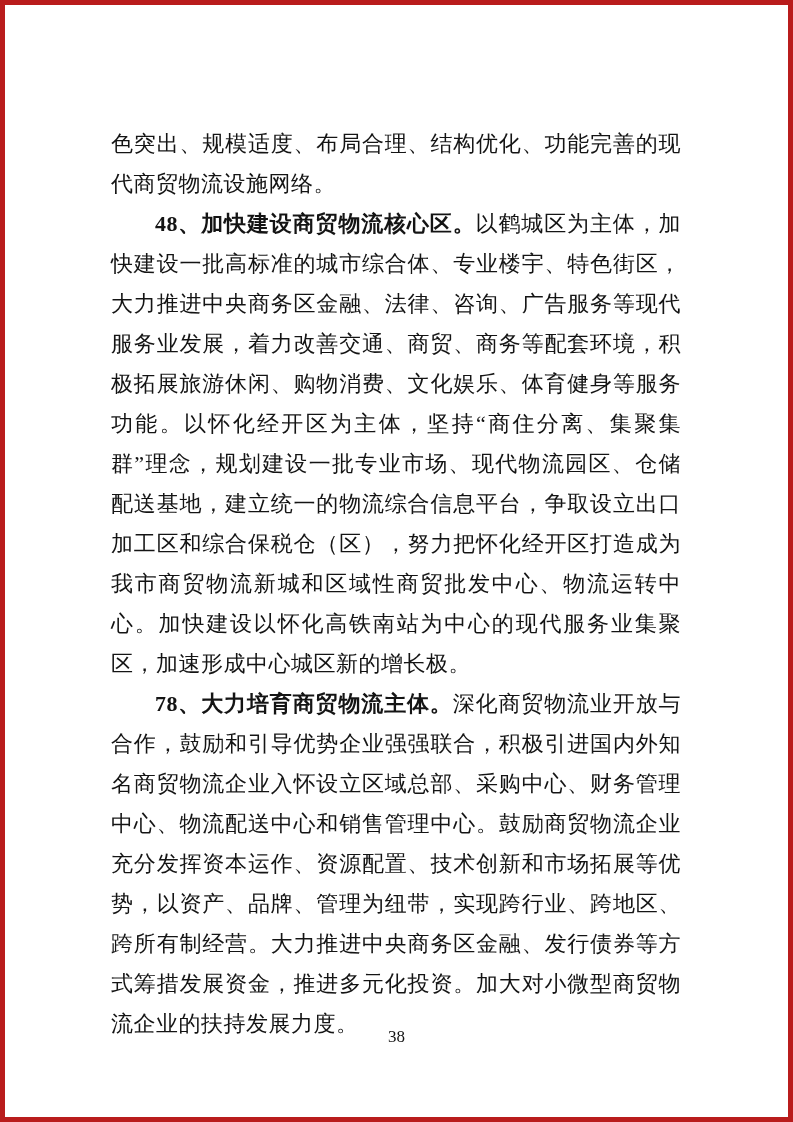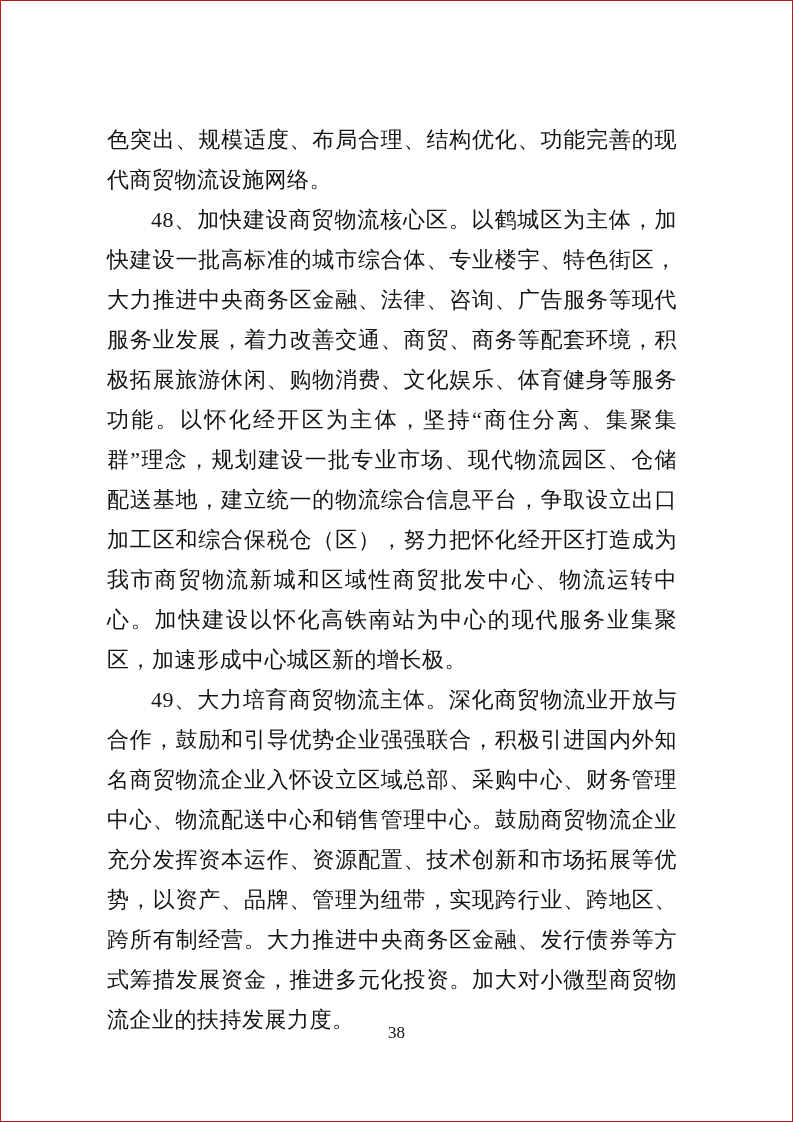--- a/index.html
+++ b/index.html
@@ -6,21 +6,21 @@
     margin: 0;
     padding: 0;
     background: #ffffff;
   }
   .page {
     position: relative;
     width: 793px;
     height: 1122px;
     background: #ffffff;
     box-sizing: border-box;
-    border: 1px solid #b91c1c;
+    border: 5px solid #b91c1c;
     overflow: hidden;
     font-family: "Liberation Serif", "DejaVu Serif", serif;
     color: #141414;
   }
   .content {
     position: absolute;
     left: 106px;
     top: 119px;
     width: 570px;
     font-size: 22px;
@@ -30,21 +30,21 @@
     letter-spacing: 0.5px;
   }
   .para {
     margin: 0;
     padding: 0;
   }
   .para.indent {
     text-indent: 2em;
   }
   .lead {
-    font-weight: 400;
+    font-weight: 700;
   }
   .page-number {
     position: absolute;
     left: 0;
     right: 0;
     top: 1020px;
     text-align: center;
     font-size: 17px;
     line-height: 24px;
     color: #141414;
@@ -53,18 +53,18 @@
 </head>
 <body>
 
 <div class="page">
   <div class="content">
 
     <p class="para"><span>色突出、规模适度、布局合理、结构优化、功能完善的现代商贸物流设施网络。</span></p>
 
     <p class="para indent"><span class="lead">48、加快建设商贸物流核心区。</span><span>以鹤城区为主体，加快建设一批高标准的城市综合体、专业楼宇、特色街区，大力推进中央商务区金融、法律、咨询、广告服务等现代服务业发展，着力改善交通、商贸、商务等配套环境，积极拓展旅游休闲、购物消费、文化娱乐、体育健身等服务功能。以怀化经开区为主体，坚持“商住分离、集聚集群”理念，规划建设一批专业市场、现代物流园区、仓储配送基地，建立统一的物流综合信息平台，争取设立出口加工区和综合保税仓（区），努力把怀化经开区打造成为我市商贸物流新城和区域性商贸批发中心、物流运转中心。加快建设以怀化高铁南站为中心的现代服务业集聚区，加速形成中心城区新的增长极。</span></p>
 
-    <p class="para indent"><span class="lead">49、大力培育商贸物流主体。</span><span>深化商贸物流业开放与合作，鼓励和引导优势企业强强联合，积极引进国内外知名商贸物流企业入怀设立区域总部、采购中心、财务管理中心、物流配送中心和销售管理中心。鼓励商贸物流企业充分发挥资本运作、资源配置、技术创新和市场拓展等优势，以资产、品牌、管理为纽带，实现跨行业、跨地区、跨所有制经营。大力推进中央商务区金融、发行债券等方式筹措发展资金，推进多元化投资。加大对小微型商贸物流企业的扶持发展力度。</span></p>
+    <p class="para indent"><span class="lead">78、大力培育商贸物流主体。</span><span>深化商贸物流业开放与合作，鼓励和引导优势企业强强联合，积极引进国内外知名商贸物流企业入怀设立区域总部、采购中心、财务管理中心、物流配送中心和销售管理中心。鼓励商贸物流企业充分发挥资本运作、资源配置、技术创新和市场拓展等优势，以资产、品牌、管理为纽带，实现跨行业、跨地区、跨所有制经营。大力推进中央商务区金融、发行债券等方式筹措发展资金，推进多元化投资。加大对小微型商贸物流企业的扶持发展力度。</span></p>
 
   </div>
 
   <div class="page-number">38</div>
 </div>
 
 </body></html>

